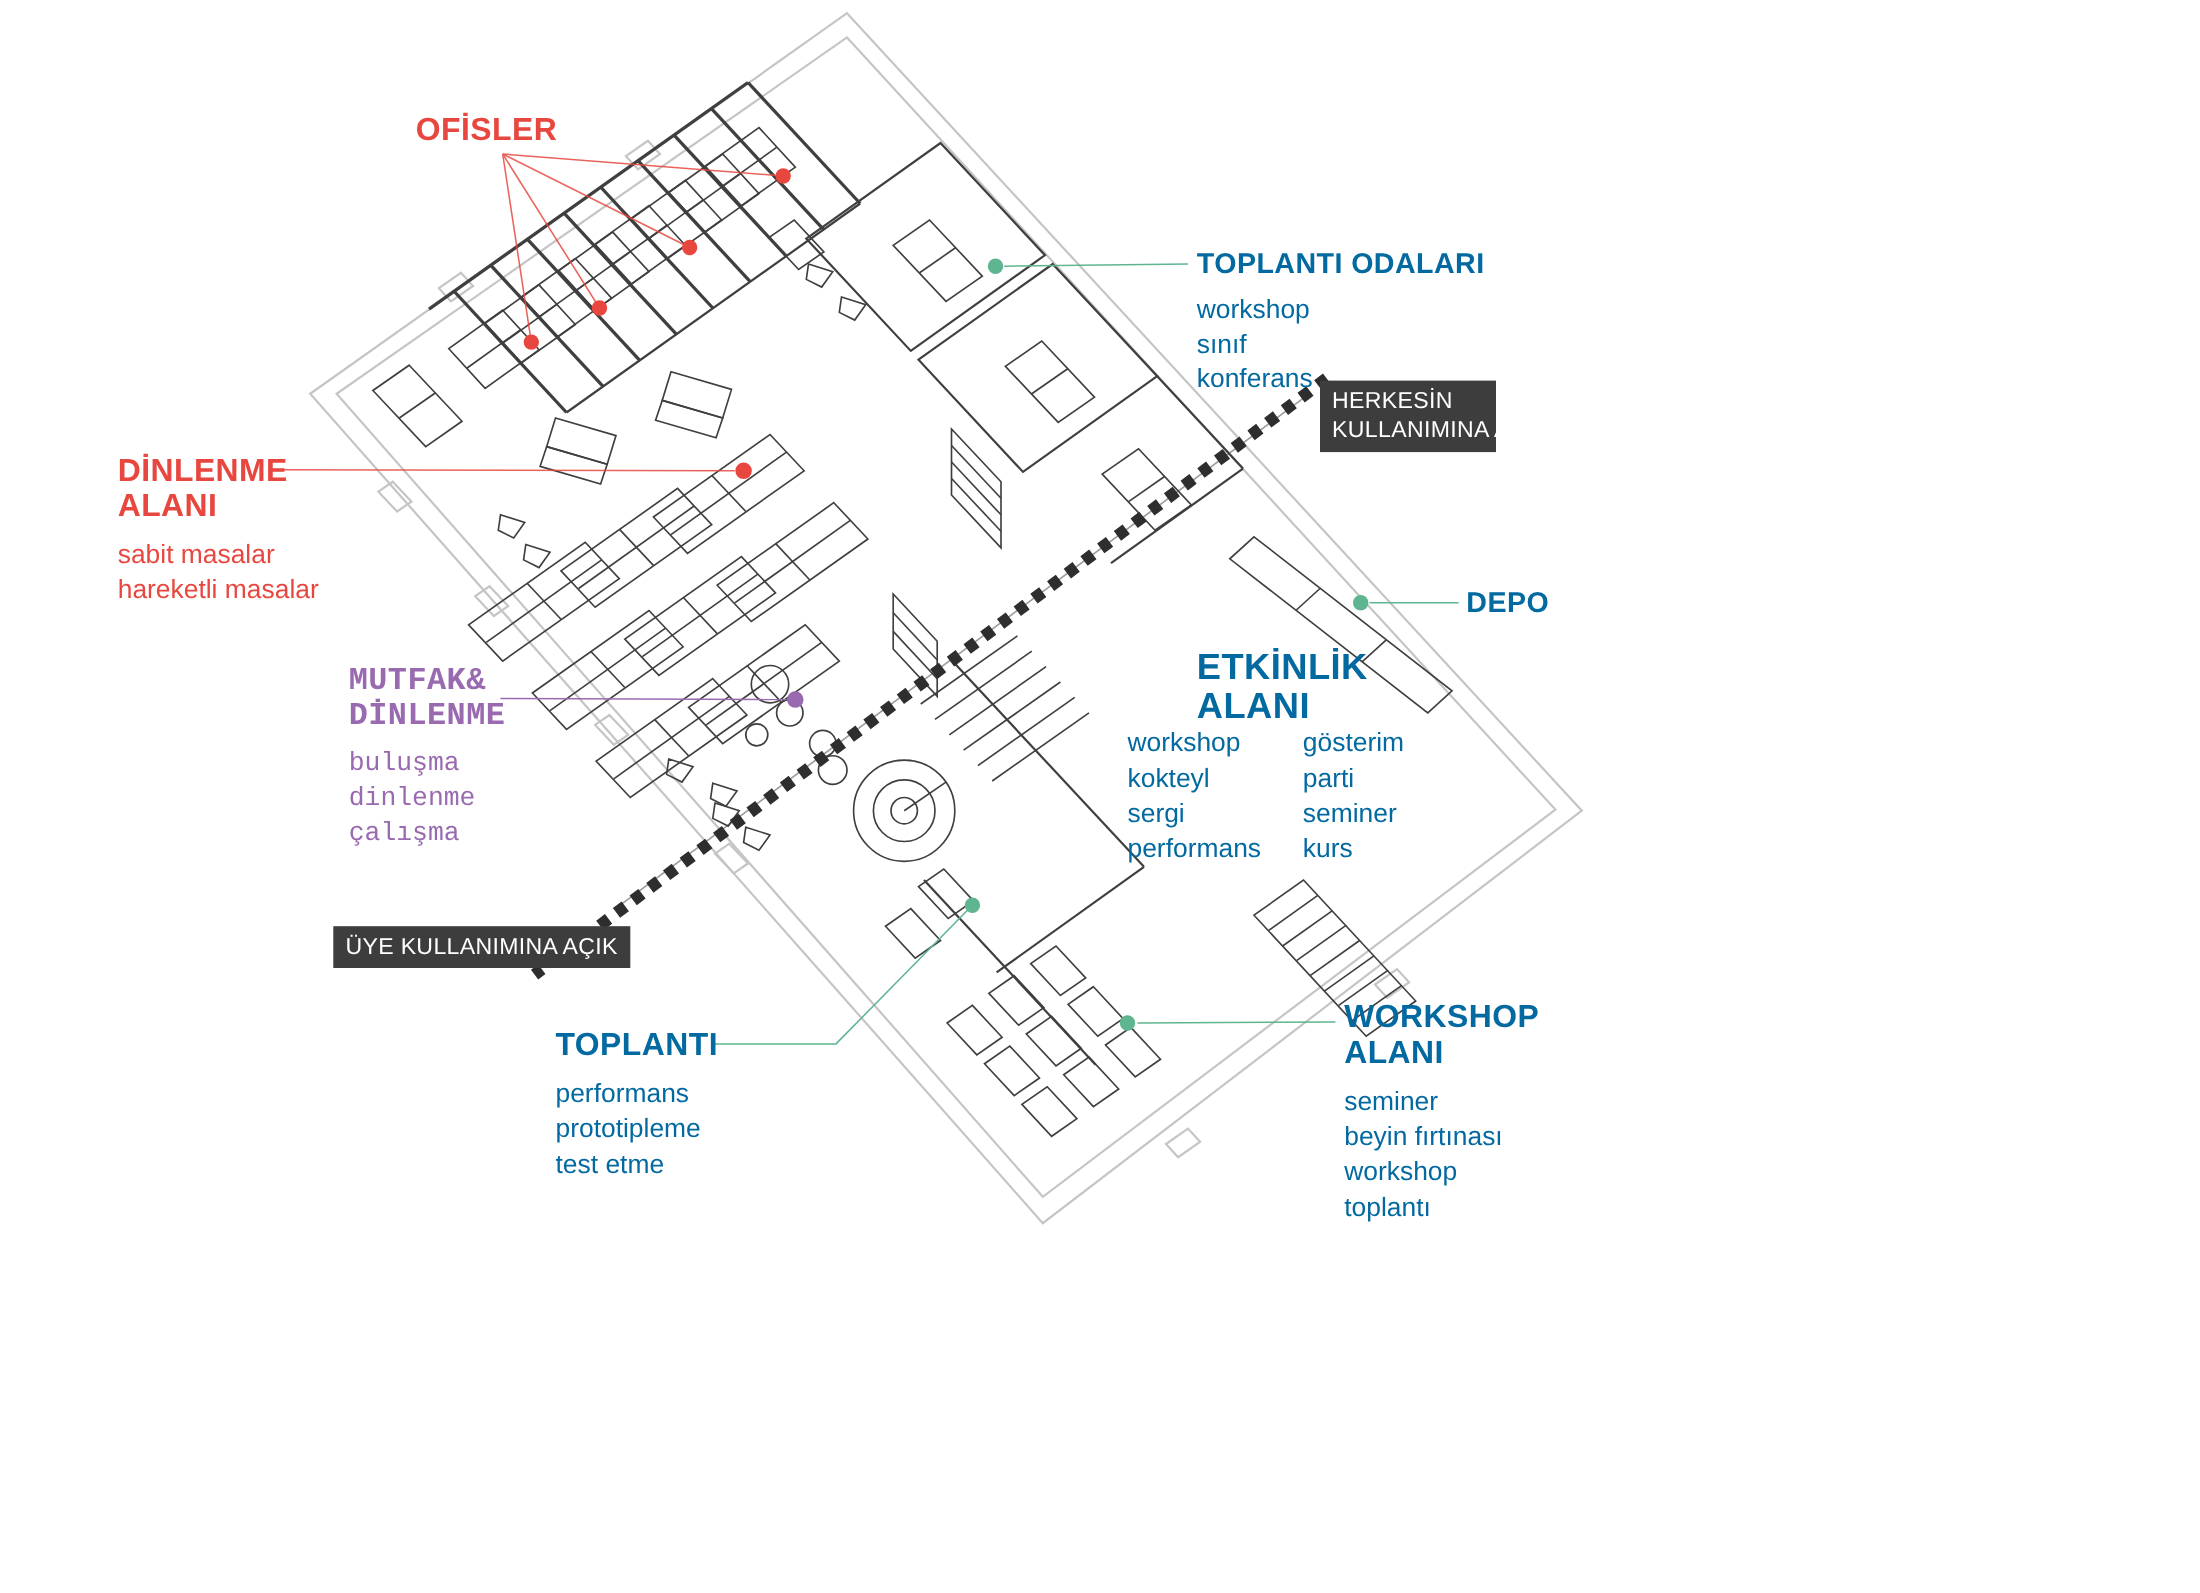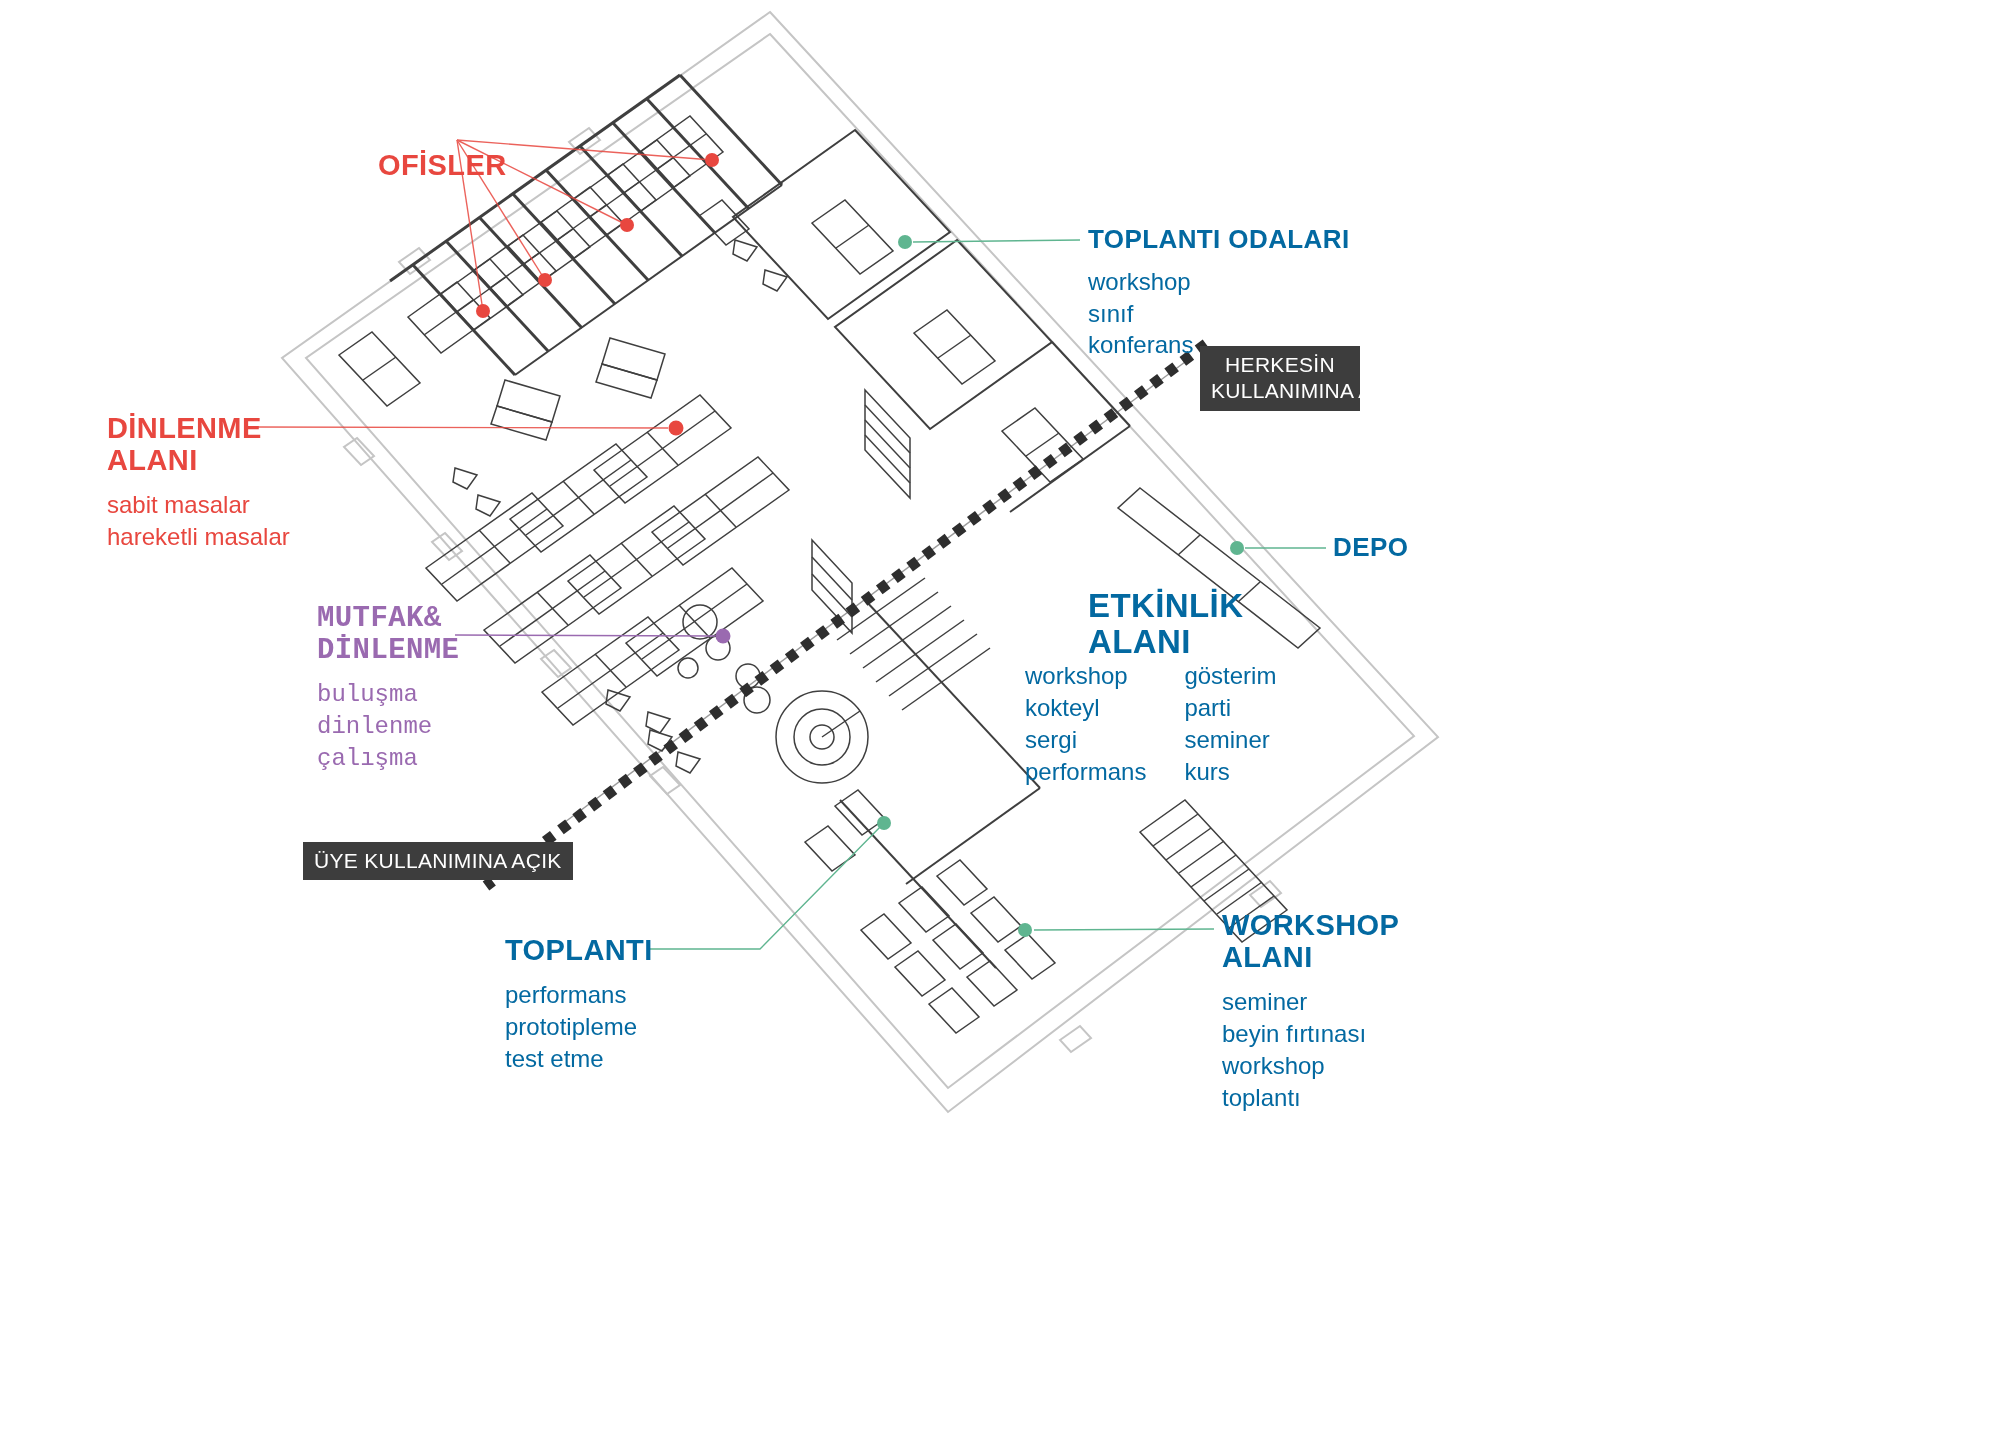--- a/index.html
+++ b/index.html
@@ -15,21 +15,21 @@
   .t1{font-size:29px;font-weight:700;letter-spacing:.4px;}
   .t1s{font-size:26px;font-weight:700;letter-spacing:.4px;}
   .t1b{font-size:33px;font-weight:700;letter-spacing:.4px;}
   .sub{font-size:24px;font-weight:400;margin-top:12px;line-height:1.33;}
   .sub div{white-space:nowrap;}
   .cols{display:flex;gap:38px;}
   .badge{
     position:absolute;background:#3d3d3d;color:#ffffff;
     font-size:21px;line-height:1.25;padding:6px 11px;letter-spacing:.3px;
   }
-  .badge.right{text-align:center;}
+  .badge.right{text-align:left;}
   .nowrap{white-space:nowrap;}
 </style>
 </head>
 <body>
 
 <div class="stage">
 
   <svg width="2000" height="1448" viewBox="0 0 2000 1448">
     <defs>
       <g id="deskS">
@@ -237,21 +237,21 @@
         <circle cx="676" cy="428" r="7.5" fill="#e8473f"></circle>
         <circle cx="905" cy="242" r="7" fill="#5fb590"></circle>
         <circle cx="1237" cy="548" r="7" fill="#5fb590"></circle>
         <circle cx="884" cy="823" r="7" fill="#5fb590"></circle>
         <circle cx="1025" cy="930" r="7" fill="#5fb590"></circle>
         <circle cx="723" cy="636" r="7.5" fill="#9a6ab0"></circle>
       </g>
     </g>
   </svg>
 
-  <div class="label red t1" style="left:378px;top:103px;margin-top:47px;">OFİSLER</div>
+  <div class="label red t1" style="left:378px;top:103px;">OFİSLER</div>
 
   <div class="label teal" style="left:1088px;top:225px;">
     <div class="t1s nowrap">TOPLANTI ODALARI</div>
     <div class="sub">
       <div>workshop</div>
       <div>sınıf</div>
       <div>konferans</div>
     </div>
   </div>
 

